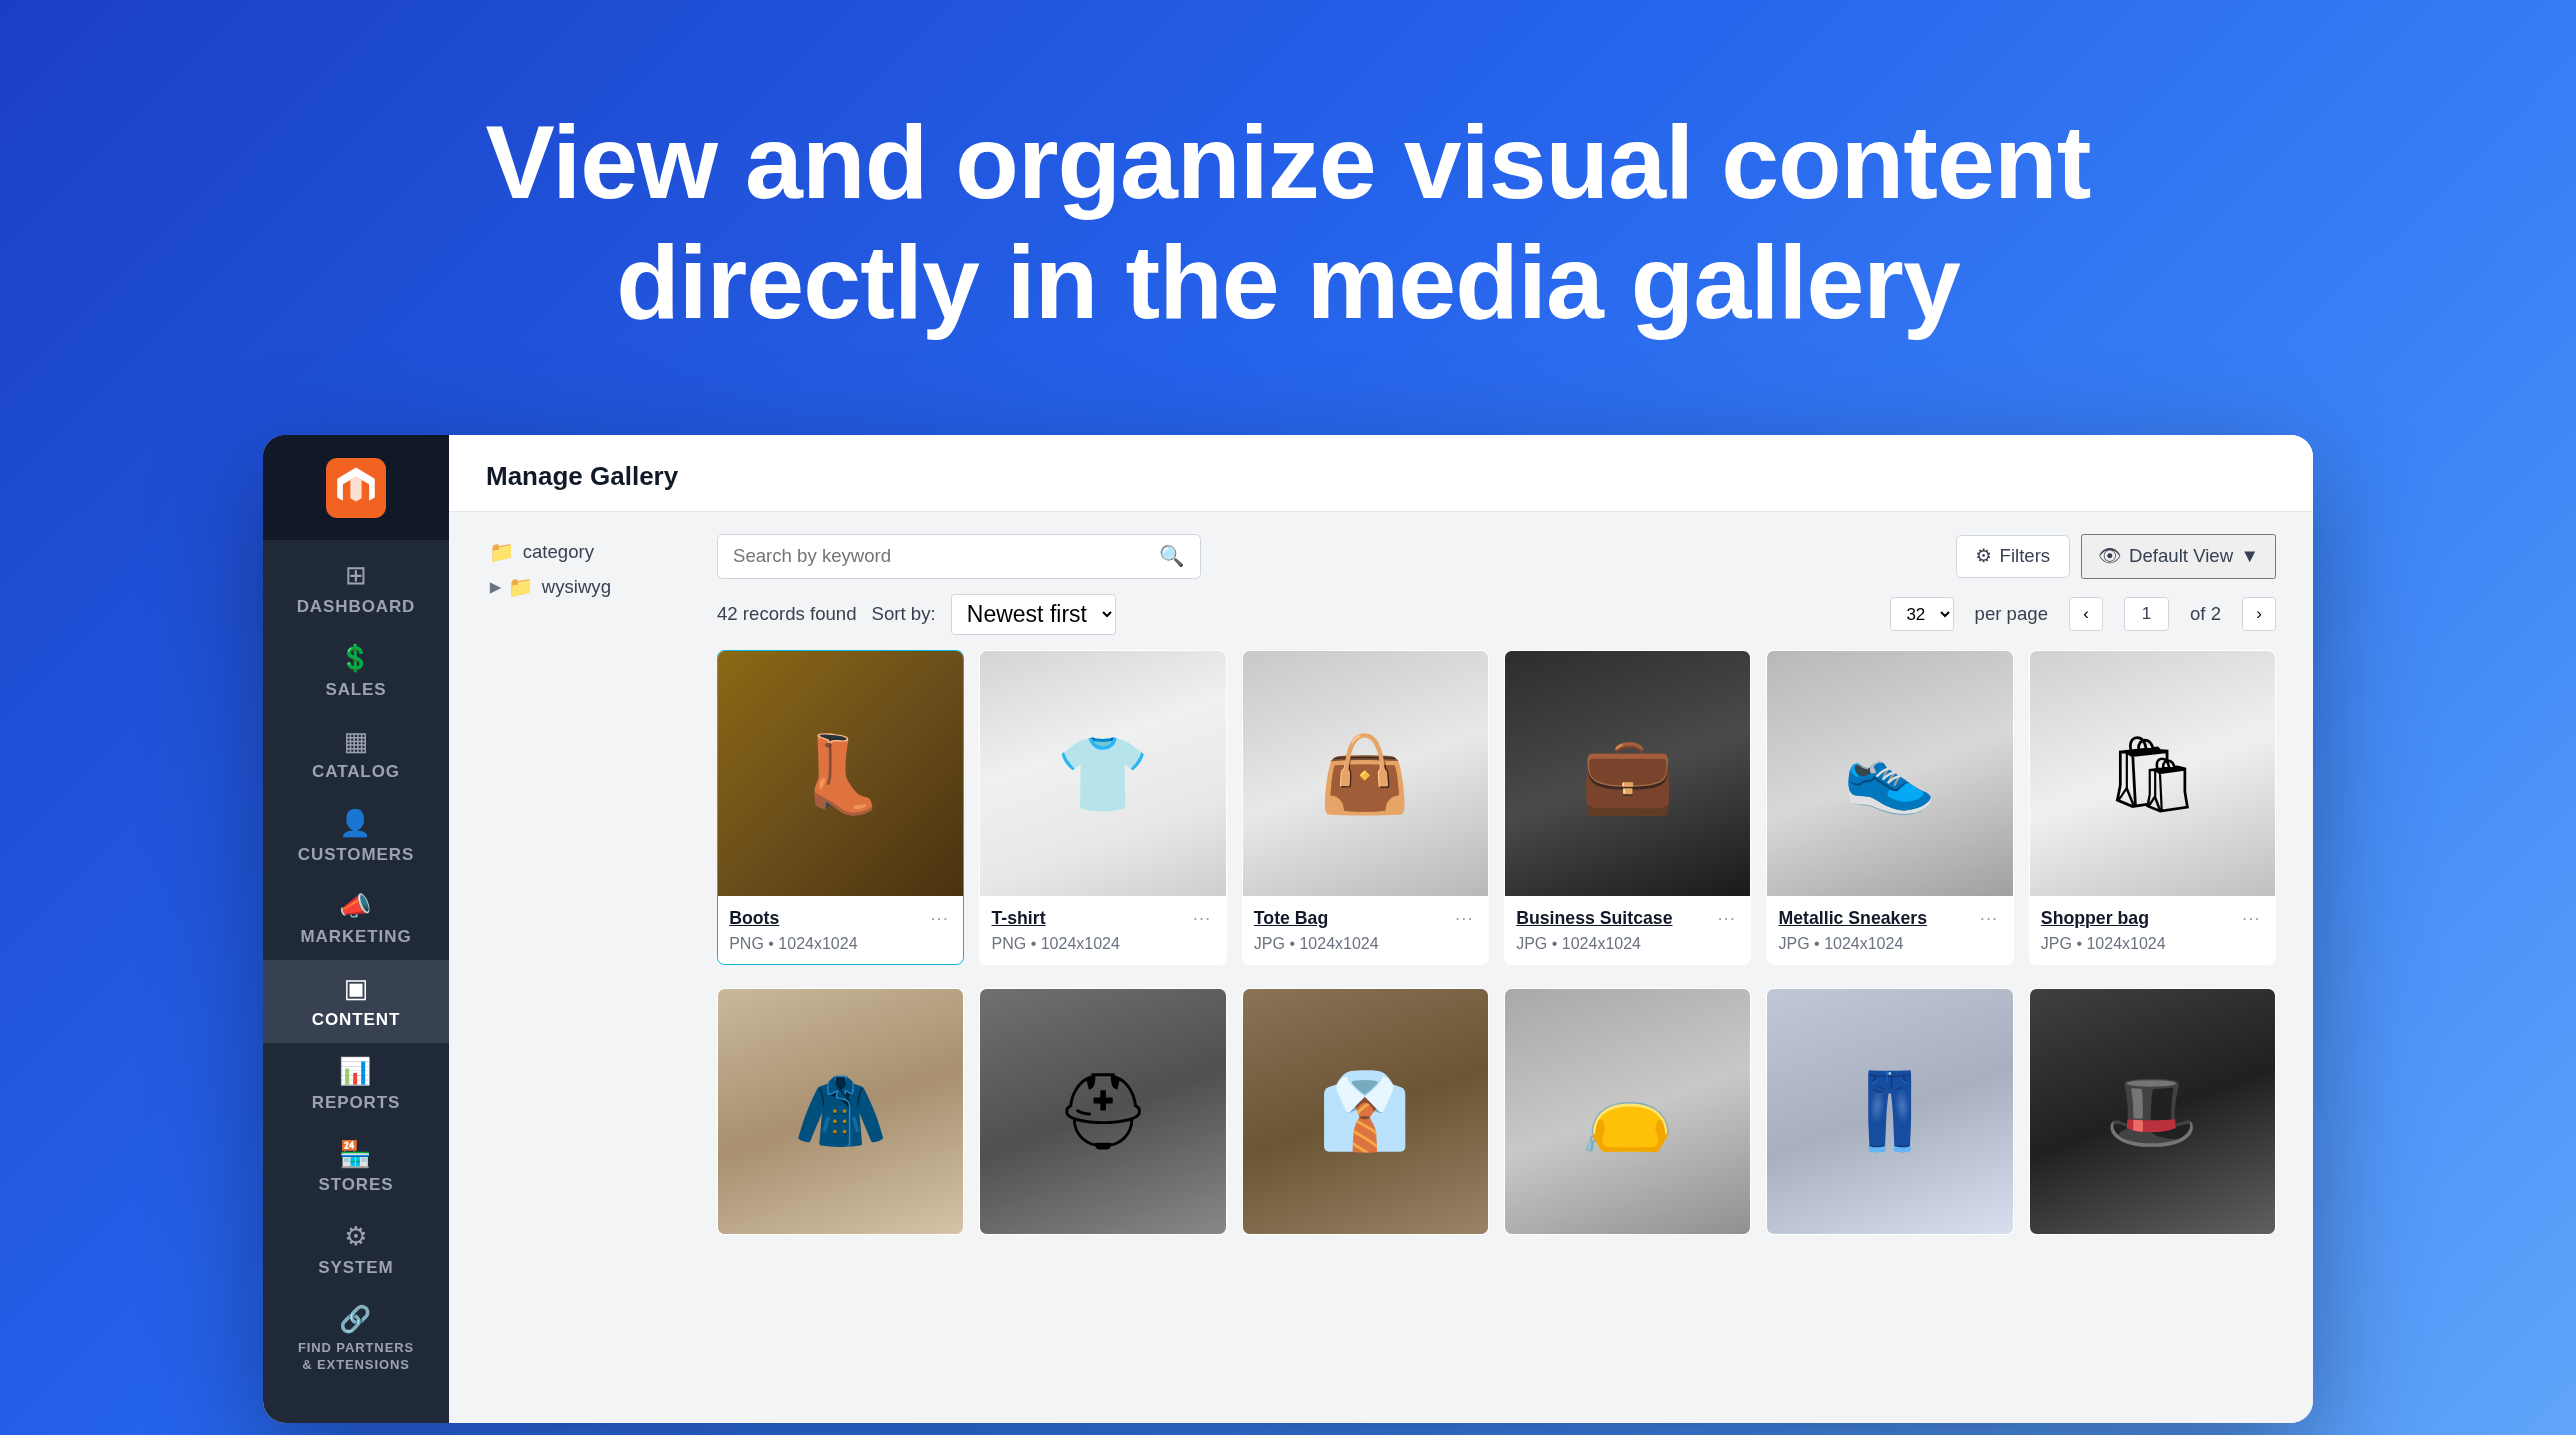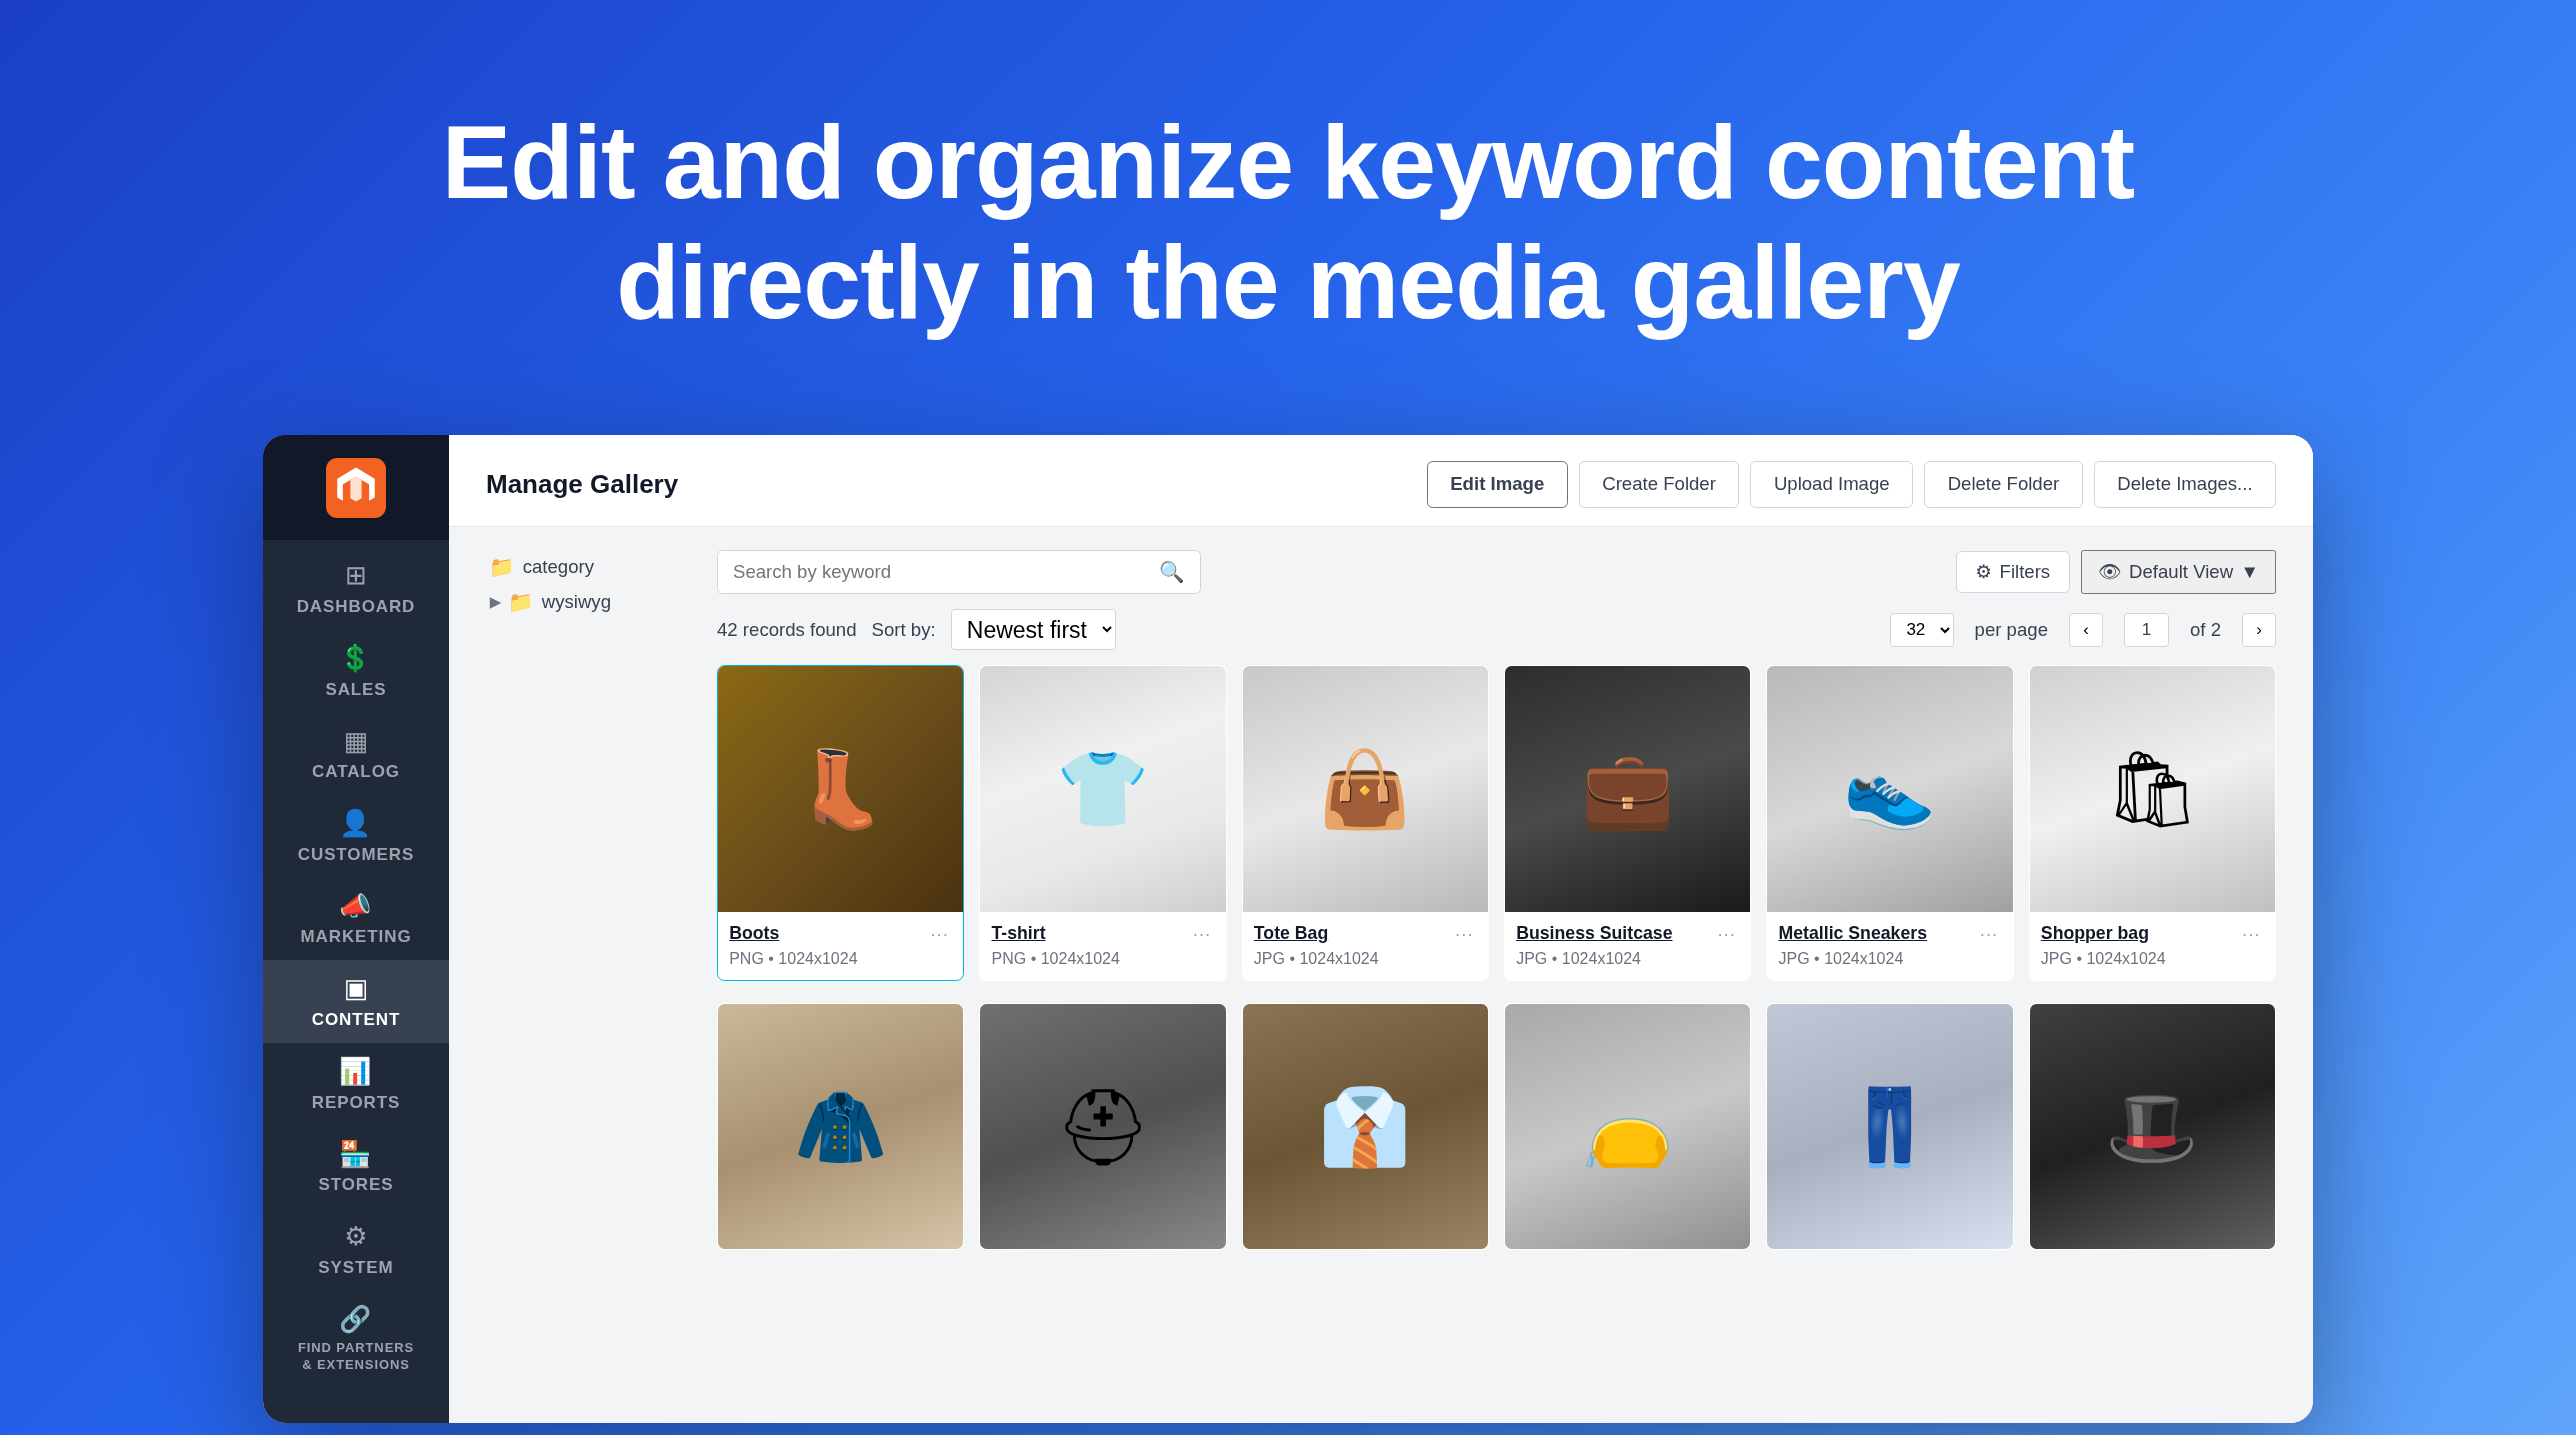--- a/index.html
+++ b/index.html
@@ -304,21 +304,21 @@
       padding: 1.9px 3.7px;
     }
     
     .img-boots { background: linear-gradient(135deg, #8B6914 0%, #6B4E1A 50%, #4A3210 100%); }
   </style>
 </head>
 <body>
 
 <div style="text-align:center; padding: 47px 75px 37px;">
   <div class="hero-title">
-    <span>Edit and organize keyword content</span><br>
+    <span>View and organize visual content</span><br>
     <span>directly in the media gallery</span>
   </div>
 </div>
 
 <div class="app-window">
 
   <div class="sidebar">
     <div class="sidebar-logo">
       <svg class="magento-icon" viewBox="0 0 64 64" fill="none" xmlns="http://www.w3.org/2000/svg">
         <rect width="64" height="64" rx="12" fill="#f26322"></rect>
@@ -366,27 +366,20 @@
     <div class="sidebar-item" style="padding: 13px 15px;">
       <span class="icon">🔗</span>
       <span class="label" style="font-size:13px; text-align:center; line-height:1.3;">FIND PARTNERS<br>&amp; EXTENSIONS</span>
     </div>
   </div>
 
   <div class="main-content">
 
     <div class="page-header">
       <h1 class="page-title">Manage Gallery</h1>
-      <div class="toolbar-buttons">
-        <button class="toolbar-btn primary">Edit Image</button>
-        <button class="toolbar-btn">Create Folder</button>
-        <button class="toolbar-btn">Upload Image</button>
-        <button class="toolbar-btn">Delete Folder</button>
-        <button class="toolbar-btn">Delete Images...</button>
-      </div>
     </div>
 
     <div class="gallery-body">
 
       <div class="folder-tree">
         <div class="folder-item">
           <span class="folder-icon">📁</span>
           <span>category</span>
         </div>
         <div class="folder-item">

